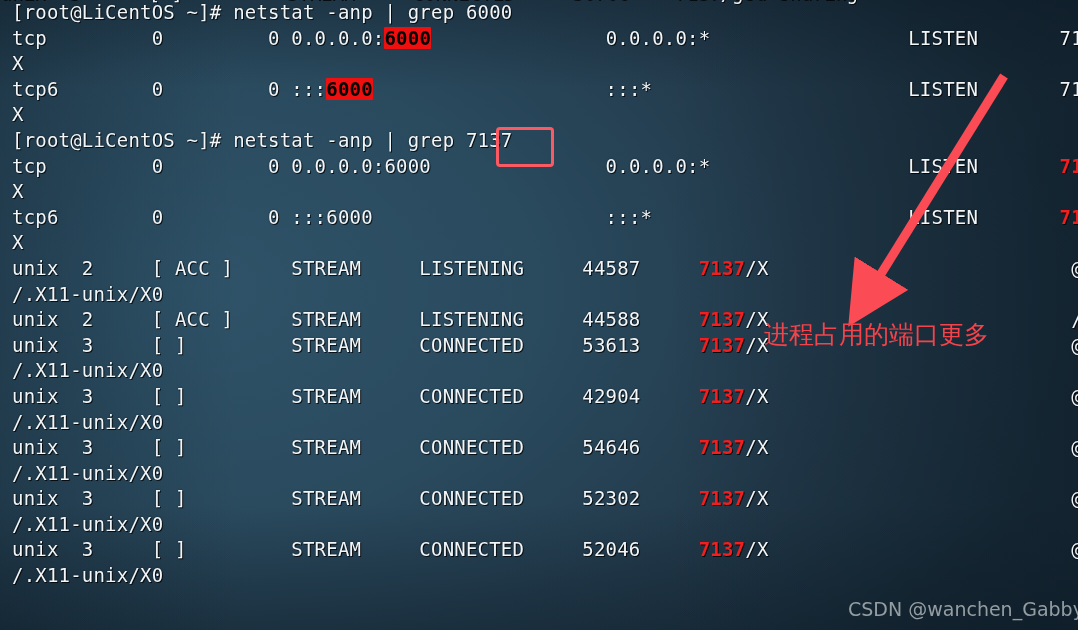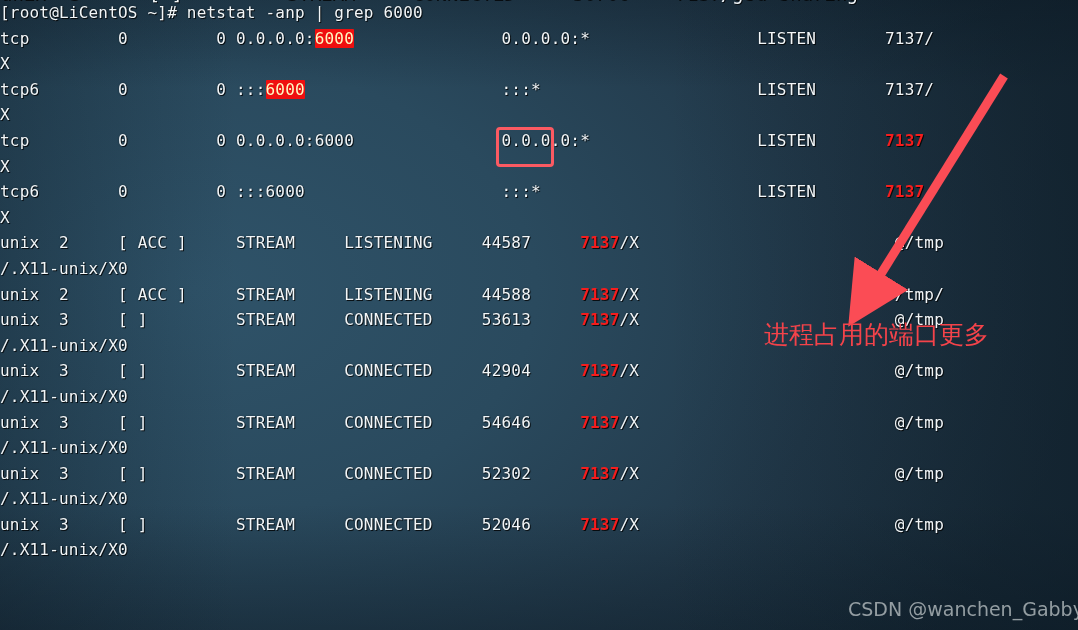--- a/index.html
+++ b/index.html
@@ -16,28 +16,29 @@
   
   #terminal:before{
     content:"";position:absolute;inset:0;pointer-events:none;
     background:
       linear-gradient(to right, rgba(10,22,32,.30) 0%, rgba(10,22,32,0) 22%, rgba(10,22,32,0) 62%, rgba(8,20,30,.42) 100%),
       linear-gradient(to bottom, rgba(8,20,30,.30) 0%, rgba(8,20,30,0) 14%, rgba(8,20,30,0) 80%, rgba(8,20,30,.35) 100%);
   }
   .lines{position:absolute;left:0;top:0;width:1078px;}
   .ln{
     height:25.6px;line-height:25.6px;
-    font-size:16px;letter-spacing:.2px;
+    font-size:19px;letter-spacing:.2px;
     color:#f2f6f8;
     white-space:pre;
     text-shadow:1px 1px 0 rgba(0,0,0,.75), 0 0 2px rgba(0,0,0,.45);
     position:relative;
+    padding-left:12px;
   }
   .red{color:#f51d1d;font-weight:bold;text-shadow:1px 1px 0 rgba(0,0,0,.8);}
-  .redbg{color:#fef9c3;background:#ef0f0f;font-weight:normal;text-shadow:none;border-radius:1px;}
+  .redbg{color:#000000;background:#ef0f0f;font-weight:bold;text-shadow:none;border-radius:1px;}
   .topcut{
     position:absolute;left:0;top:-19px;width:1078px;height:25.6px;line-height:25.6px;
     font-size:19px;white-space:pre;color:#f2f6f8;
     text-shadow:1px 1px 0 rgba(0,0,0,.75);
   }
   
   #hl-box{
     position:absolute;left:496px;top:127px;width:58px;height:40px;
     border:3px solid #fb5a62;border-radius:4px;box-sizing:border-box;
     pointer-events:none;
@@ -63,20 +64,21 @@
 <div id="terminal">
 
   <div class="topcut"><span>unix  3      [ ]         STREAM     CONNECTED     50706    7137/gsd-sharing</span></div>
 
   <div class="lines" id="out">
       <div class="ln"><span>[root@LiCentOS ~]# netstat -anp | grep 6000</span></div>
       <div class="ln"><span>tcp         0         0 </span><span>0.0.0.0:</span><span class="redbg">6000</span><span>               </span><span>0.0.0.0:*                 </span><span>LISTEN       </span><span>7137/</span></div>
       <div class="ln"><span>X</span></div>
       <div class="ln"><span>tcp6        0         0 </span><span>:::</span><span class="redbg">6000</span><span>                    </span><span>:::*                      </span><span>LISTEN       </span><span>7137/</span></div>
       <div class="ln"><span>X</span></div>
+      <div class="ln"><span>[root@LiCentOS ~]# netstat -anp | grep </span><span>7137</span></div>
       <div class="ln"><span>tcp         0         0 </span><span>0.0.0.0:6000               </span><span>0.0.0.0:*                 </span><span>LISTEN       </span><span class="red">7137</span></div>
       <div class="ln"><span>X</span></div>
       <div class="ln"><span>tcp6        0         0 </span><span>:::6000                    </span><span>:::*                      </span><span>LISTEN       </span><span class="red">7137</span></div>
       <div class="ln"><span>X</span></div>
       <div class="ln"><span>unix  2     [ ACC ]     STREAM     LISTENING     44587     </span><span class="red">7137</span><span>/X                          </span><span>@/tmp</span></div>
       <div class="ln"><span>/.X11-unix/X0</span></div>
       <div class="ln"><span>unix  2     [ ACC ]     STREAM     LISTENING     44588     </span><span class="red">7137</span><span>/X                          </span><span>/tmp/</span></div>
       <div class="ln"><span>unix  3     [ ]         STREAM     CONNECTED     53613     </span><span class="red">7137</span><span>/X                          </span><span>@/tmp</span></div>
       <div class="ln"><span>/.X11-unix/X0</span></div>
       <div class="ln"><span>unix  3     [ ]         STREAM     CONNECTED     42904     </span><span class="red">7137</span><span>/X                          </span><span>@/tmp</span></div>

